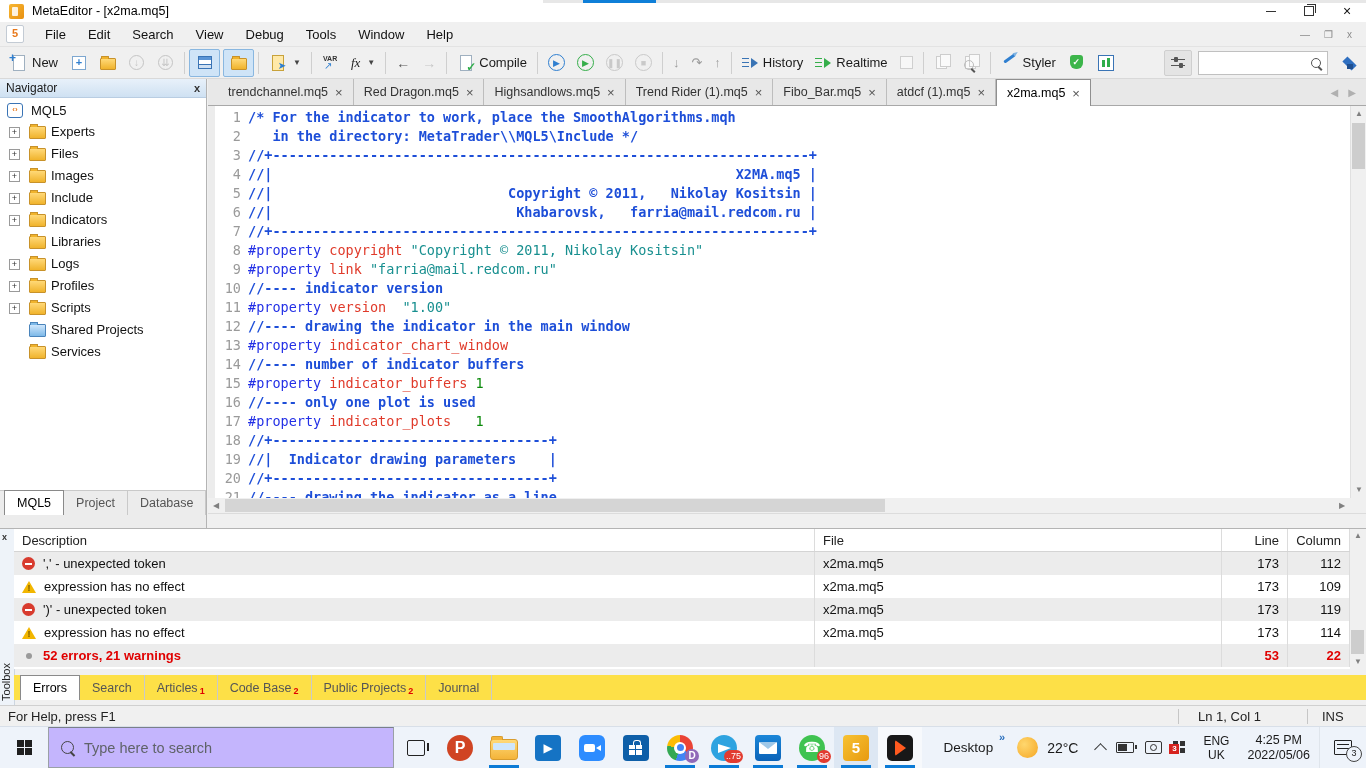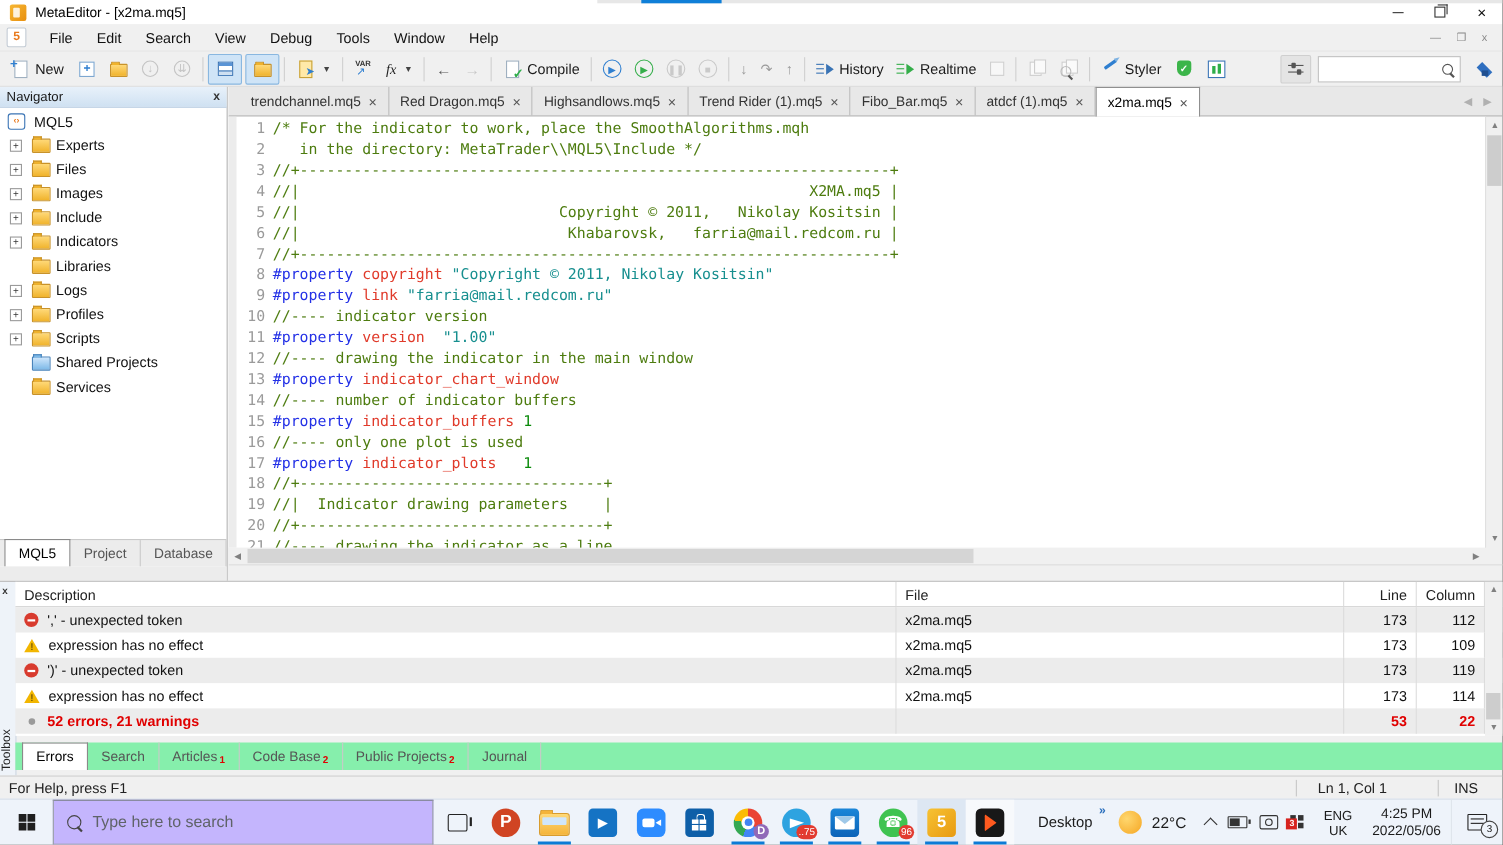--- a/index.html
+++ b/index.html
@@ -102,21 +102,21 @@
   .tabstrip{position:absolute;left:0;top:0;right:0;height:26px;background:#e8e8e8;border-bottom:1px solid #a8a8a8;display:flex;align-items:stretch;padding-left:10px;}
   .etab{display:flex;align-items:center;padding:0 10px;font-size:12.5px;color:#333;position:relative;border-right:1px solid #bdbdbd;}
   .etab.active{background:#fff;border:1px solid #8f8f8f;border-bottom:none;color:#000;z-index:2;margin-bottom:-1px;}
   .etab-close{margin-left:7px;color:#555;font-size:13px;line-height:13px;}
   .tabnav{margin-left:auto;display:flex;gap:10px;align-items:center;padding-right:10px;color:#b0b0b0;font-size:10px;}
   .codewrap{position:absolute;left:0;top:27px;right:16px;bottom:30px;background:#fff;overflow:hidden;}
   .gutterband{position:absolute;left:0;top:0;bottom:0;width:7px;background:#ececec;}
   .code{position:absolute;left:7px;top:2px;right:0;font-family:"DejaVu Sans Mono","Liberation Mono",monospace;font-size:13.5px;line-height:19px;}
   .cline{display:flex;white-space:pre;}
   .lnum{width:26px;text-align:right;padding-right:7px;color:#9a9a9a;flex:none;}
-  .c-com{color:#4d7c0f;}
+  .c-com{color:#1d4ed8;font-weight:bold;}
   .c-pre{color:#2330e6;}
   .c-key{color:#e03a2a;}
   .c-str{color:#178f8f;}
   .c-num{color:#0a8a0a;}
   .c-pln{color:#000;}
   
   .vscroll{position:absolute;right:0;top:27px;bottom:30px;width:16px;background:#f0f0f0;border-left:1px solid #e0e0e0;box-sizing:border-box;}
   .vscroll .arr{position:absolute;left:0;width:16px;height:16px;color:#808080;font-size:8px;text-align:center;line-height:16px;}
   .vscroll .arr.up{top:0}.vscroll .arr.down{bottom:0}
   .vthumb{position:absolute;left:1px;width:13px;top:17px;height:46px;background:#cdcdcd;}
@@ -141,21 +141,21 @@
   .ic-error{width:13px;height:13px;border-radius:50%;background:#d83b2e;position:relative;margin-right:8px;flex:none;}
   .ic-error::after{content:"";position:absolute;left:3px;right:3px;top:5.5px;height:2px;background:#fff;}
   .ic-warn{width:0;height:0;border-left:7px solid transparent;border-right:7px solid transparent;border-bottom:12px solid #f2b600;position:relative;margin-right:8px;flex:none;}
   .ic-warn::after{content:"!";position:absolute;left:-1.5px;top:2px;font-size:9px;font-weight:bold;color:#7a5c00;}
   .ic-dot{width:6px;height:6px;border-radius:50%;background:#9a9a9a;margin:0 11px 0 4px;flex:none;}
   .sum-red{color:#e00000;font-weight:bold;}
   .tbx-vscroll{position:absolute;right:0;top:0;width:16px;height:140px;background:#f0f0f0;}
   .tbx-vscroll .arr{position:absolute;left:0;width:16px;height:14px;color:#808080;font-size:8px;text-align:center;line-height:14px;}
   .tbx-vscroll .arr.up{top:0}.tbx-vscroll .arr.down{bottom:0}
   .tbx-thumb{position:absolute;left:1px;width:13px;bottom:15px;height:24px;background:#cdcdcd;}
-  .tbx-tabs{position:absolute;left:14px;right:0;top:146px;height:25px;display:flex;align-items:stretch;padding-left:6px;background:#86efac;}
+  .tbx-tabs{position:absolute;left:14px;right:0;top:146px;height:25px;display:flex;align-items:stretch;padding-left:6px;background:#fde047;}
   .tbx-tab{padding:0 12px;font-size:12.5px;color:#555;display:flex;align-items:center;border-right:1px solid #c9c9c9;position:relative;}
   .tbx-tab.active{background:#fff;border:1px solid #8a8a8a;border-bottom:none;color:#000;}
   .tbx-badge{color:#e00000;font-size:9px;font-weight:bold;margin-left:2px;margin-top:7px;}
   
   .statusbar{position:absolute;left:0;top:705px;right:0;height:21px;background:#f0f0f0;border-top:1px solid #d0d0d0;display:flex;align-items:center;font-size:13px;color:#222;box-sizing:border-box;}
   .sb-help{padding-left:8px;flex:1;}
   .sb-seg{border-left:1px solid #c6c6c6;height:15px;display:flex;align-items:center;padding:0 14px;}
   .sb-seg.cursor{width:95px;padding-left:19px;}
   .sb-seg.mode{width:30px;}
   

